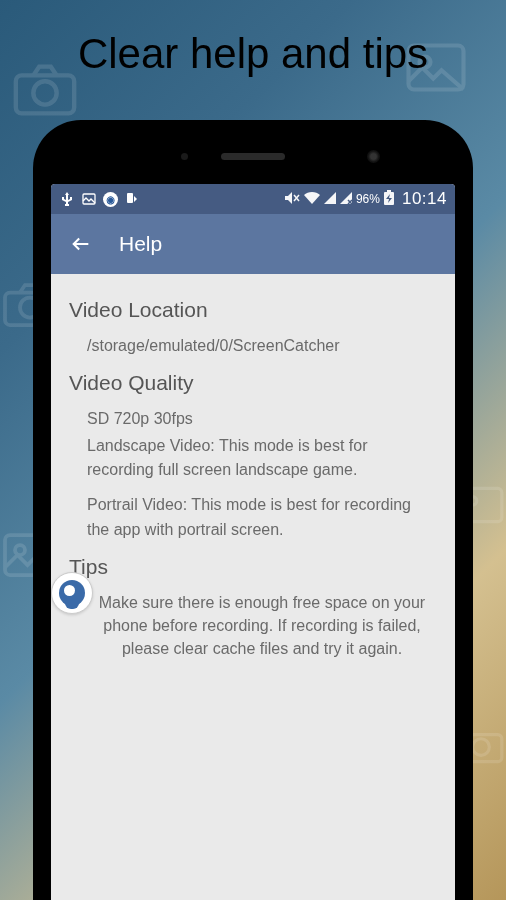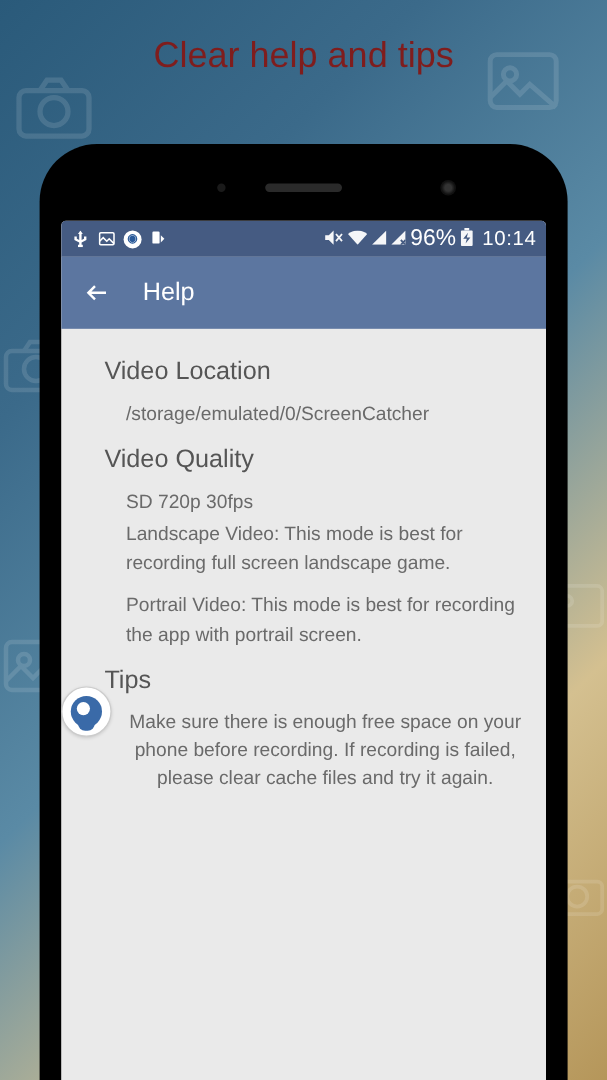--- a/index.html
+++ b/index.html
@@ -14,22 +14,22 @@
 .bg-decor { position: absolute; opacity: 0.12; }
 .bg-decor svg { width: 100%; height: 100%; }
 .decor-camera1 { top: 60px; left: 10px; width: 70px; height: 60px; }
 .decor-image1 { top: 40px; right: 35px; width: 70px; height: 55px; }
 .decor-camera2 { top: 280px; left: 0px; width: 60px; height: 50px; }
 .decor-image2 { top: 530px; left: 0px; width: 60px; height: 50px; }
 .decor-image3 { top: 480px; right: 0px; width: 50px; height: 50px; }
 .decor-camera3 { top: 720px; right: 0px; width: 50px; height: 50px; }
 
 .marketing-title {
-  color: #7f1d1d;
-  font-size: 30px;
+  color: #000000;
+  font-size: 42px;
   text-align: center;
   padding-top: 30px;
   font-weight: 400;
   position: relative;
   z-index: 2;
 }
 
 .phone {
   position: absolute;
   top: 120px;
@@ -89,21 +89,21 @@
   display: flex;
   align-items: center;
   padding: 0 8px;
   color: #fff;
   font-size: 14px;
 }
 .status-left { display: flex; gap: 6px; align-items: center; }
 .status-right { margin-left: auto; display: flex; gap: 4px; align-items: center; }
 .status-icon { font-size: 14px; opacity: 0.95; }
 .status-time { font-size: 17px; margin-left: 4px; letter-spacing: 0.5px; }
-.status-pct { font-size: 19px; }
+.status-pct { font-size: 12px; }
 .notif-icon {
   width: 16px; height: 16px; display: inline-flex; align-items: center; justify-content: center;
   font-size: 12px;
 }
 .notif-circle {
   width: 15px; height: 15px; border-radius: 50%; background: #fff;
   display: inline-flex; align-items: center; justify-content: center;
   color: #2a5a9a; font-size: 10px; font-weight: bold;
 }
 
@@ -123,21 +123,21 @@
   justify-content: center;
   cursor: pointer;
 }
 .app-title {
   font-size: 21px;
   margin-left: 20px;
   font-weight: 400;
 }
 
 .content {
-  padding: 16px 18px 0 36px;
+  padding: 16px 18px 0 18px;
   color: #545454;
   position: relative;
 }
 .section-title {
   font-size: 21px;
   color: #555;
   margin-top: 12px;
   margin-bottom: 12px;
   font-weight: 400;
 }

